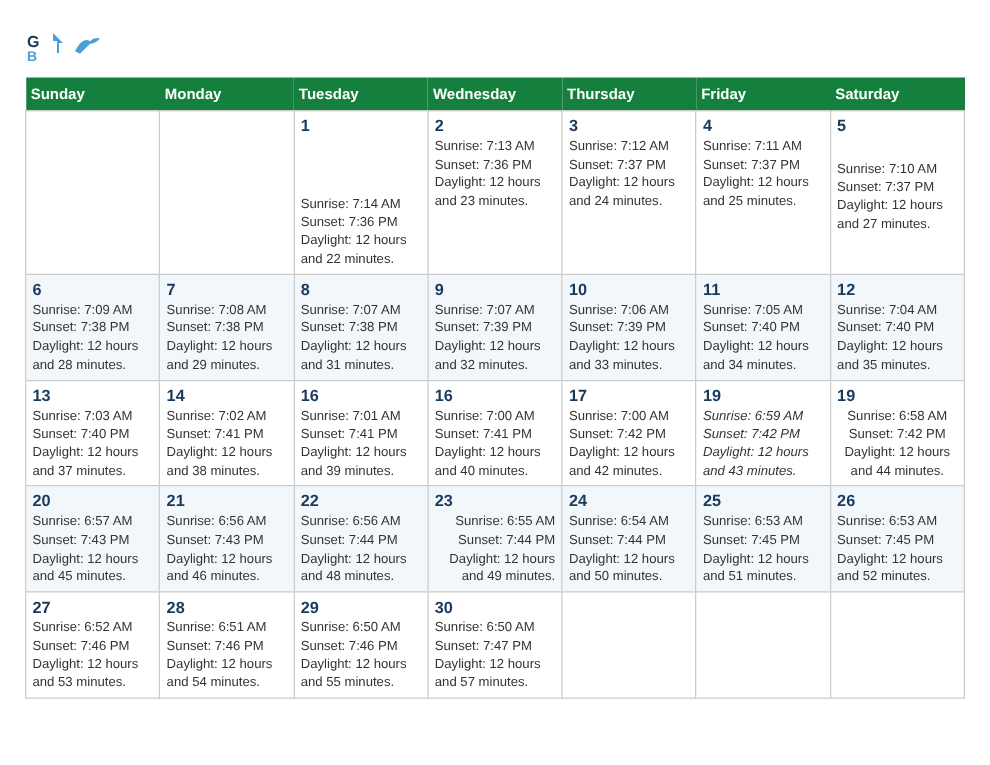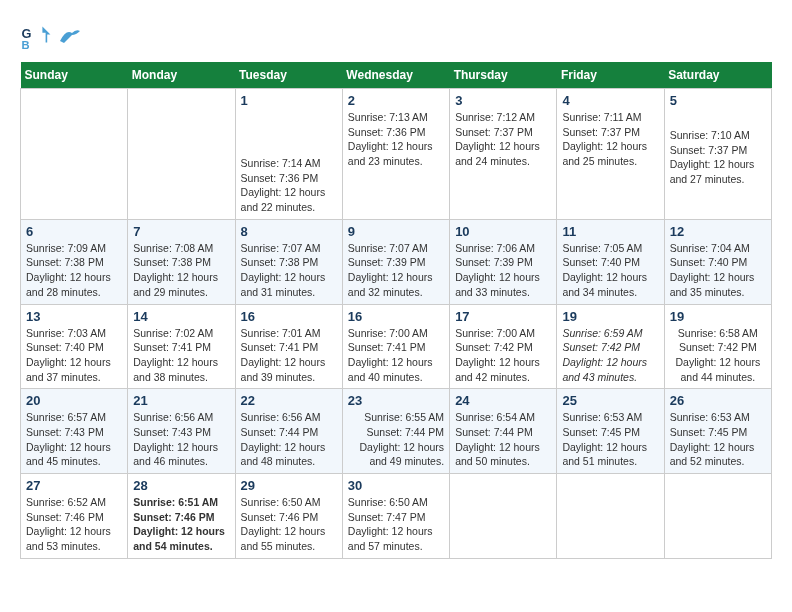--- a/index.html
+++ b/index.html
@@ -289,21 +289,21 @@
       </tr>
       <tr>
         <td>
           <span class="day-number">27</span>
           <div class="day-info" style="white-space: pre-line;">Sunrise: 6:52 AM
 Sunset: 7:46 PM
 Daylight: 12 hours and 53 minutes.</div>
         </td>
         <td>
           <span class="day-number">28</span>
-          <div class="day-info" style="white-space: pre-line; font-weight: bold;">Sunrise: 6:51 AM
+          <div class="day-info" style="white-space: pre-line;">Sunrise: 6:51 AM
 Sunset: 7:46 PM
 Daylight: 12 hours and 54 minutes.</div>
         </td>
         <td>
           <span class="day-number">29</span>
           <div class="day-info" style="white-space: pre-line;">Sunrise: 6:50 AM
 Sunset: 7:46 PM
 Daylight: 12 hours and 55 minutes.</div>
         </td>
         <td>

